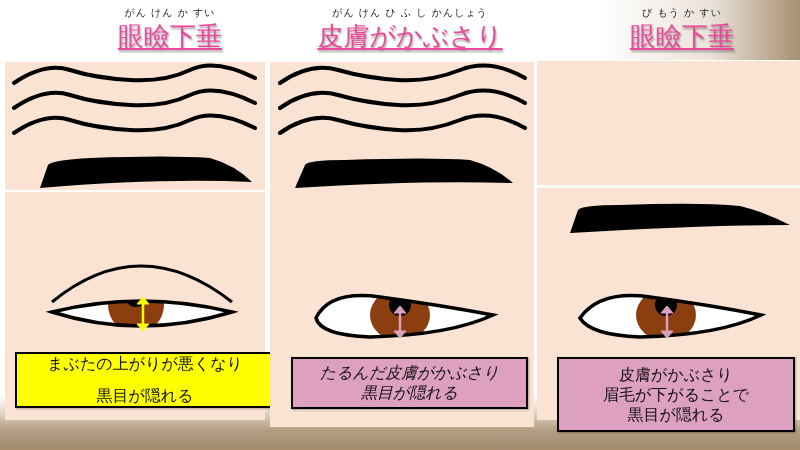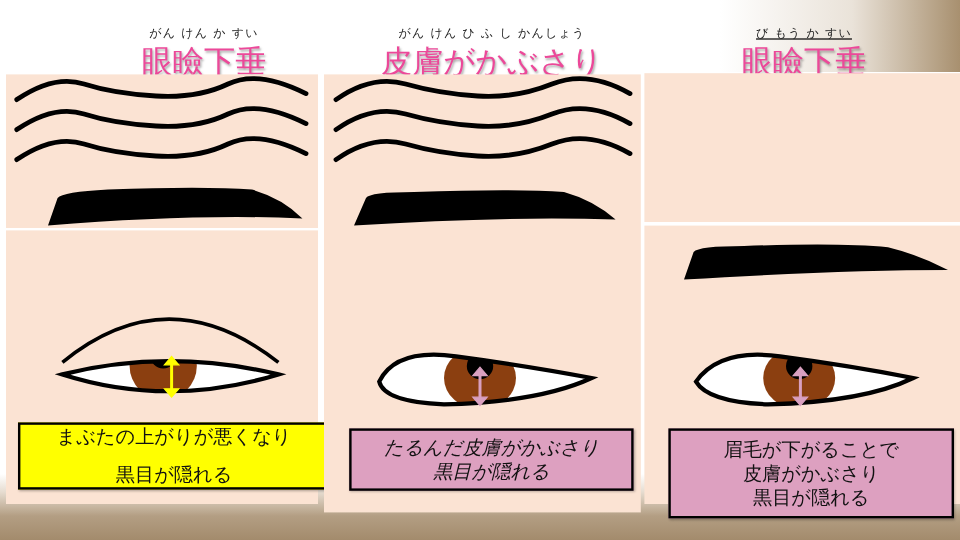--- a/index.html
+++ b/index.html
@@ -8,21 +8,21 @@
       position: relative;
       font-family: "DejaVu Sans", sans-serif;
       background: linear-gradient(to bottom, #ffffff 0px, #ffffff 395px, #e6dcd0 410px, #b39e83 430px, #a38b6c 450px);
     }
     .top-right-fade {
       position: absolute; top: 0; right: 0; width: 200px; height: 60px;
       background: linear-gradient(to right, rgba(255,255,255,0) 0%, rgba(220,208,192,0.6) 55%, #a8906f 100%);
     }
     .title-block { position: absolute; top: 0; text-align: center; }
     .ruby {
-      font-size: 10px; color: #222; letter-spacing: 1px; height: 14px; line-height: 14px; margin-top: 22px;
+      font-size: 10px; color: #222; letter-spacing: 1px; height: 14px; line-height: 14px; margin-top: 6px;
     }
     .title {
       font-size: 26px; line-height: 32px; color: #ec4899;
       text-decoration: underline; text-decoration-thickness: 2px; text-underline-offset: 3px;
       text-shadow: 1px 2px 2px rgba(0,0,0,0.35);
     }
     .panel { position: absolute; }
     .bg-top, .bg-bottom { position: absolute; background: #fbe3d3; }
     svg { position: absolute; overflow: visible; }
     .caption {
@@ -38,21 +38,21 @@
 <div class="top-right-fade"></div>
 
 <div class="title-block" style="left:60px;width:220px;">
   <div class="ruby">がん けん か すい</div>
   <div class="title">眼瞼下垂</div>
 </div>
 <div class="title-block" style="left:290px;width:240px;">
   <div class="ruby">がん けん ひ ふ し かんしょう</div>
   <div class="title">皮膚がかぶさり</div>
 </div>
-<div class="title-block" style="left:560px;width:220px;text-decoration:underline;">
+<div class="title-block" style="left:572px;width:220px;">
   <div class="ruby">び もう か すい</div>
   <div class="title">眼瞼下垂</div>
 </div>
 
 <div class="panel">
   <div class="bg-top" style="left:5px;top:62px;width:260px;height:128px;"></div>
   <div class="bg-bottom" style="left:5px;top:192px;width:260px;height:228px;"></div>
   <svg style="left:0;top:0;" width="800" height="450">
     <g fill="none" stroke="#000" stroke-width="4" stroke-linecap="round">
       <path d="M14 83 Q 45 62 70 70 T 130 80 T 190 70 T 255 78"></path>
@@ -129,17 +129,17 @@
       <circle cx="666" cy="305" r="11" fill="#000"></circle>
     </g>
     <path d="M580 318 Q 600 290 650 297 Q 710 305 761 315 Q 720 335 640 337 Q 590 335 580 318 Z" fill="none" stroke="#000" stroke-width="3.5"></path>
     <g fill="#d9a0c0" stroke="#d9a0c0">
       <line x1="667" y1="312" x2="667" y2="333" stroke-width="2.5"></line>
       <polygon points="661,313 673,313 667,306"></polygon>
       <polygon points="661,331 673,331 667,338"></polygon>
     </g>
   </svg>
   <div class="caption" style="left:557px;top:357px;width:238px;height:75px;background:#dda0c0;">
+    <div>皮膚がかぶさり</div>
     <div>眉毛が下がることで</div>
-    <div>皮膚がかぶさり</div>
     <div>黒目が隠れる</div>
   </div>
 </div>
 
 </body></html>

